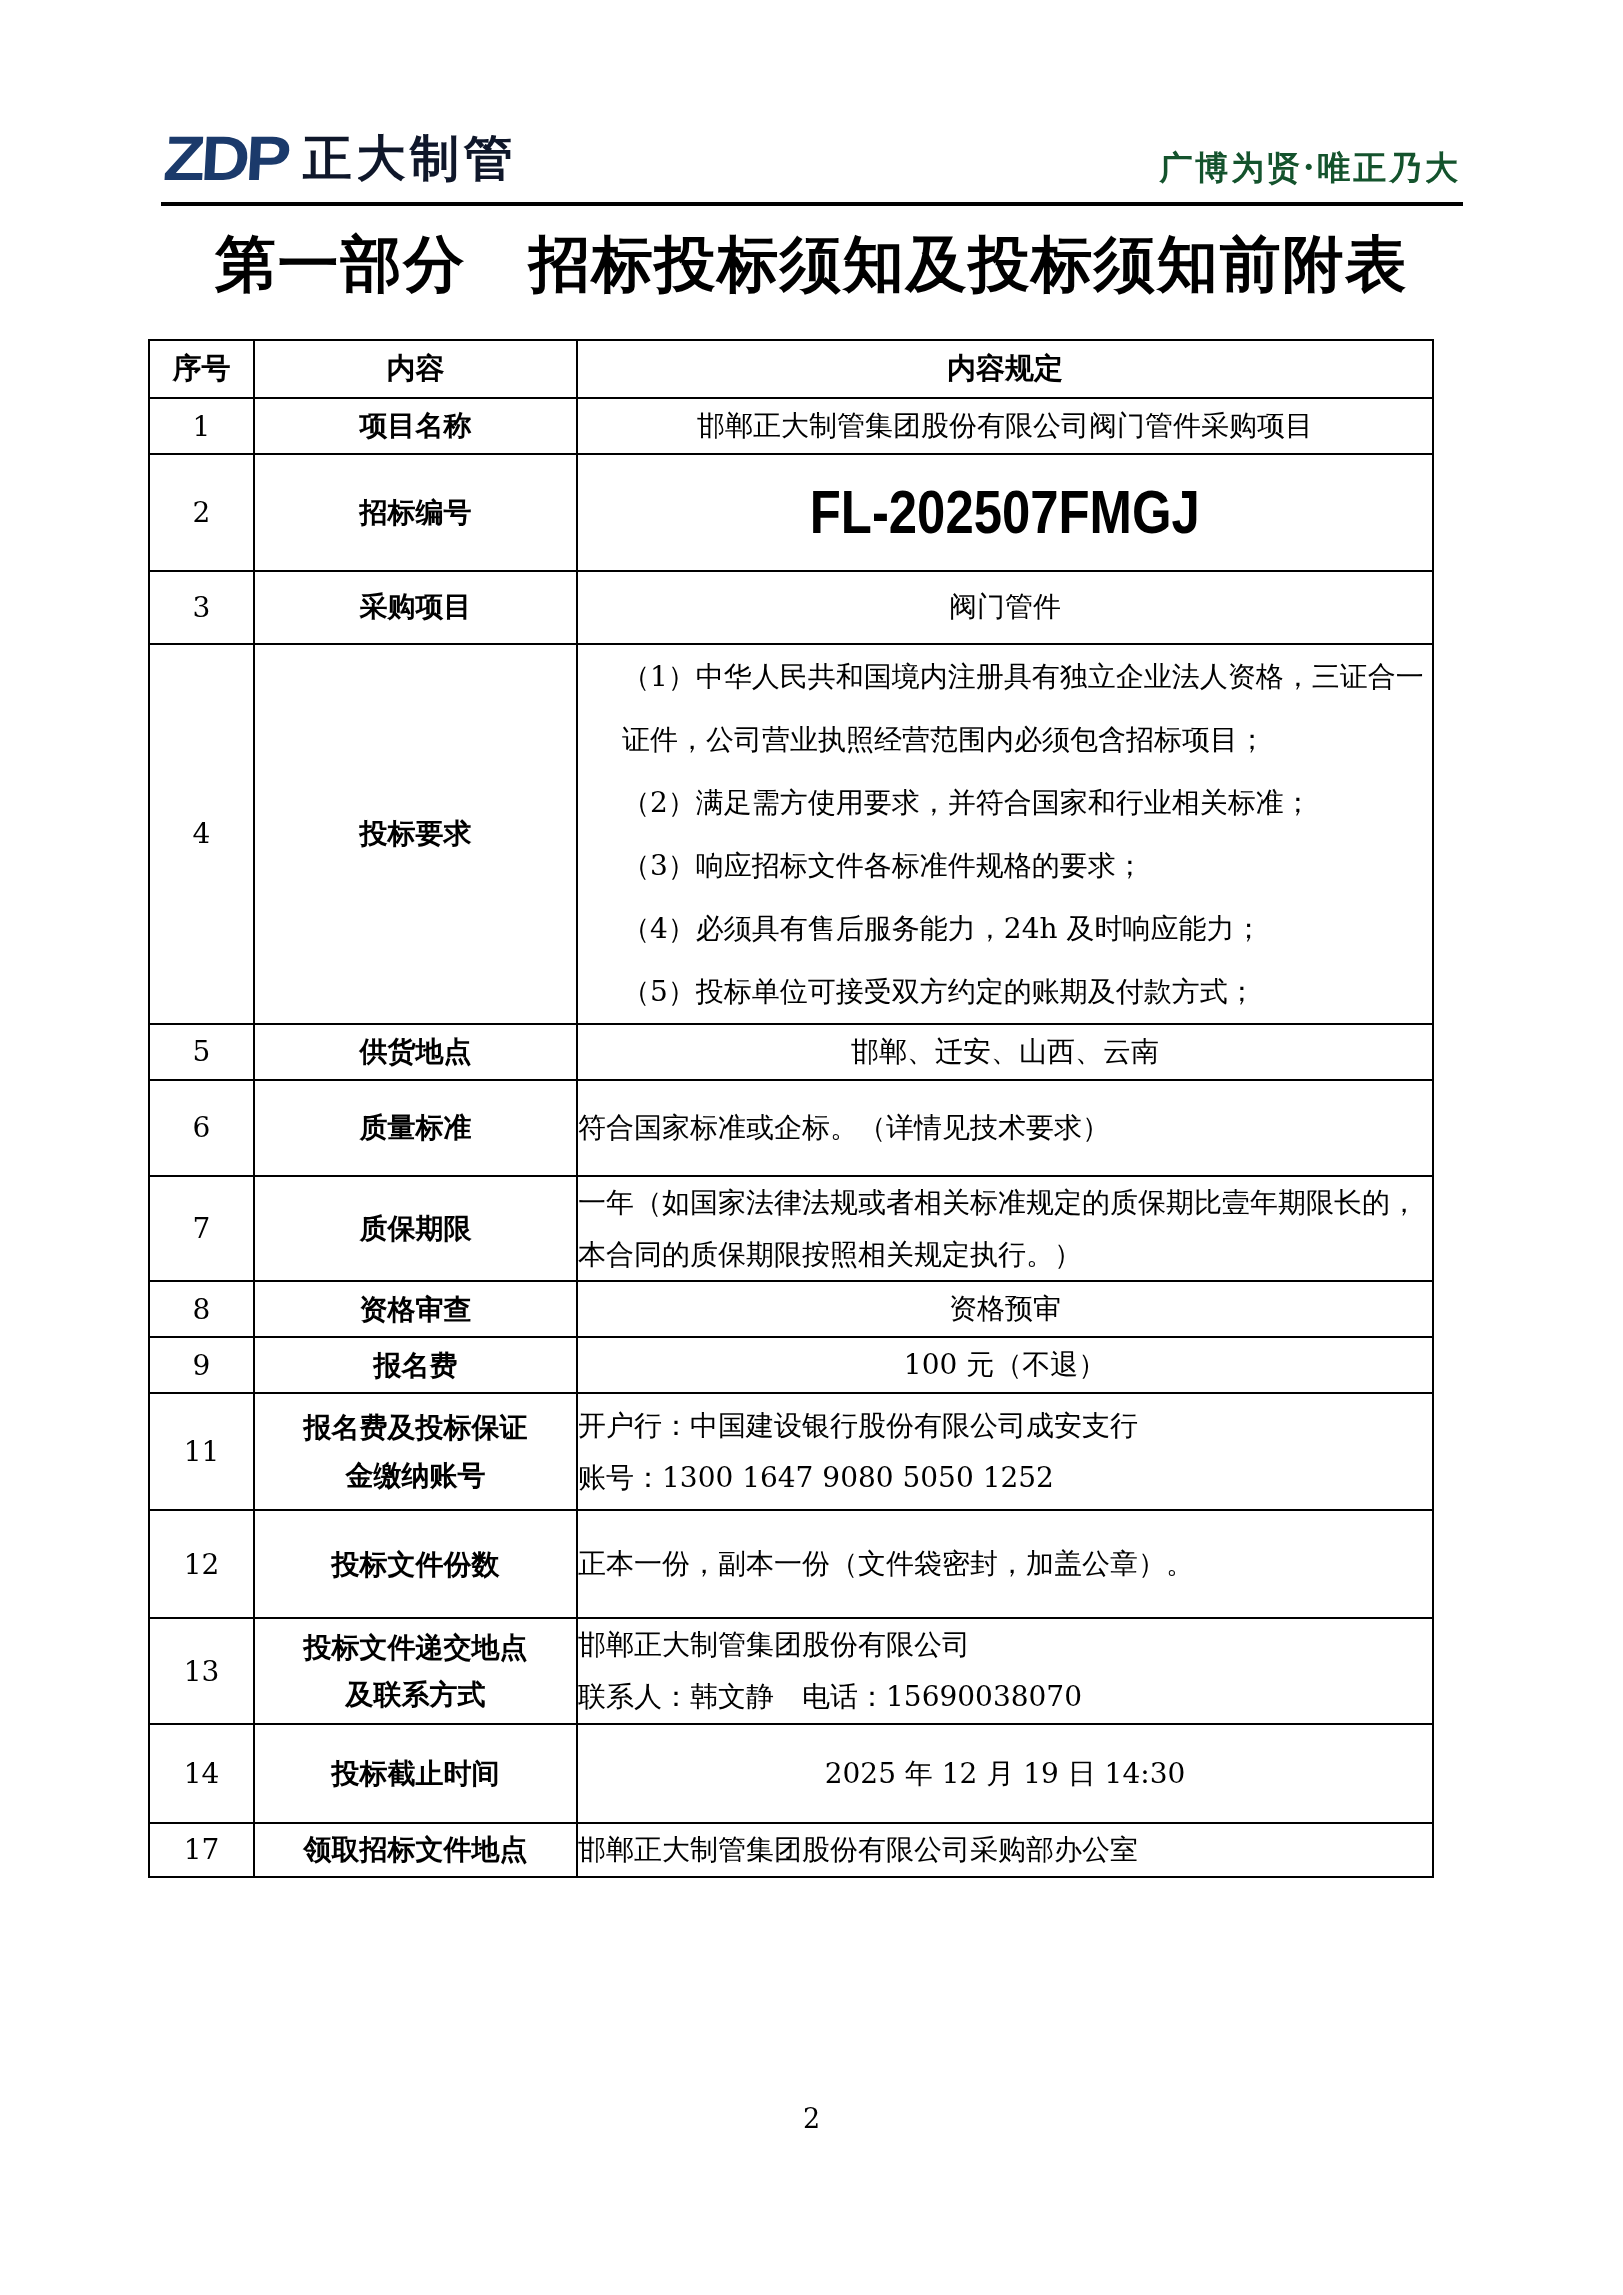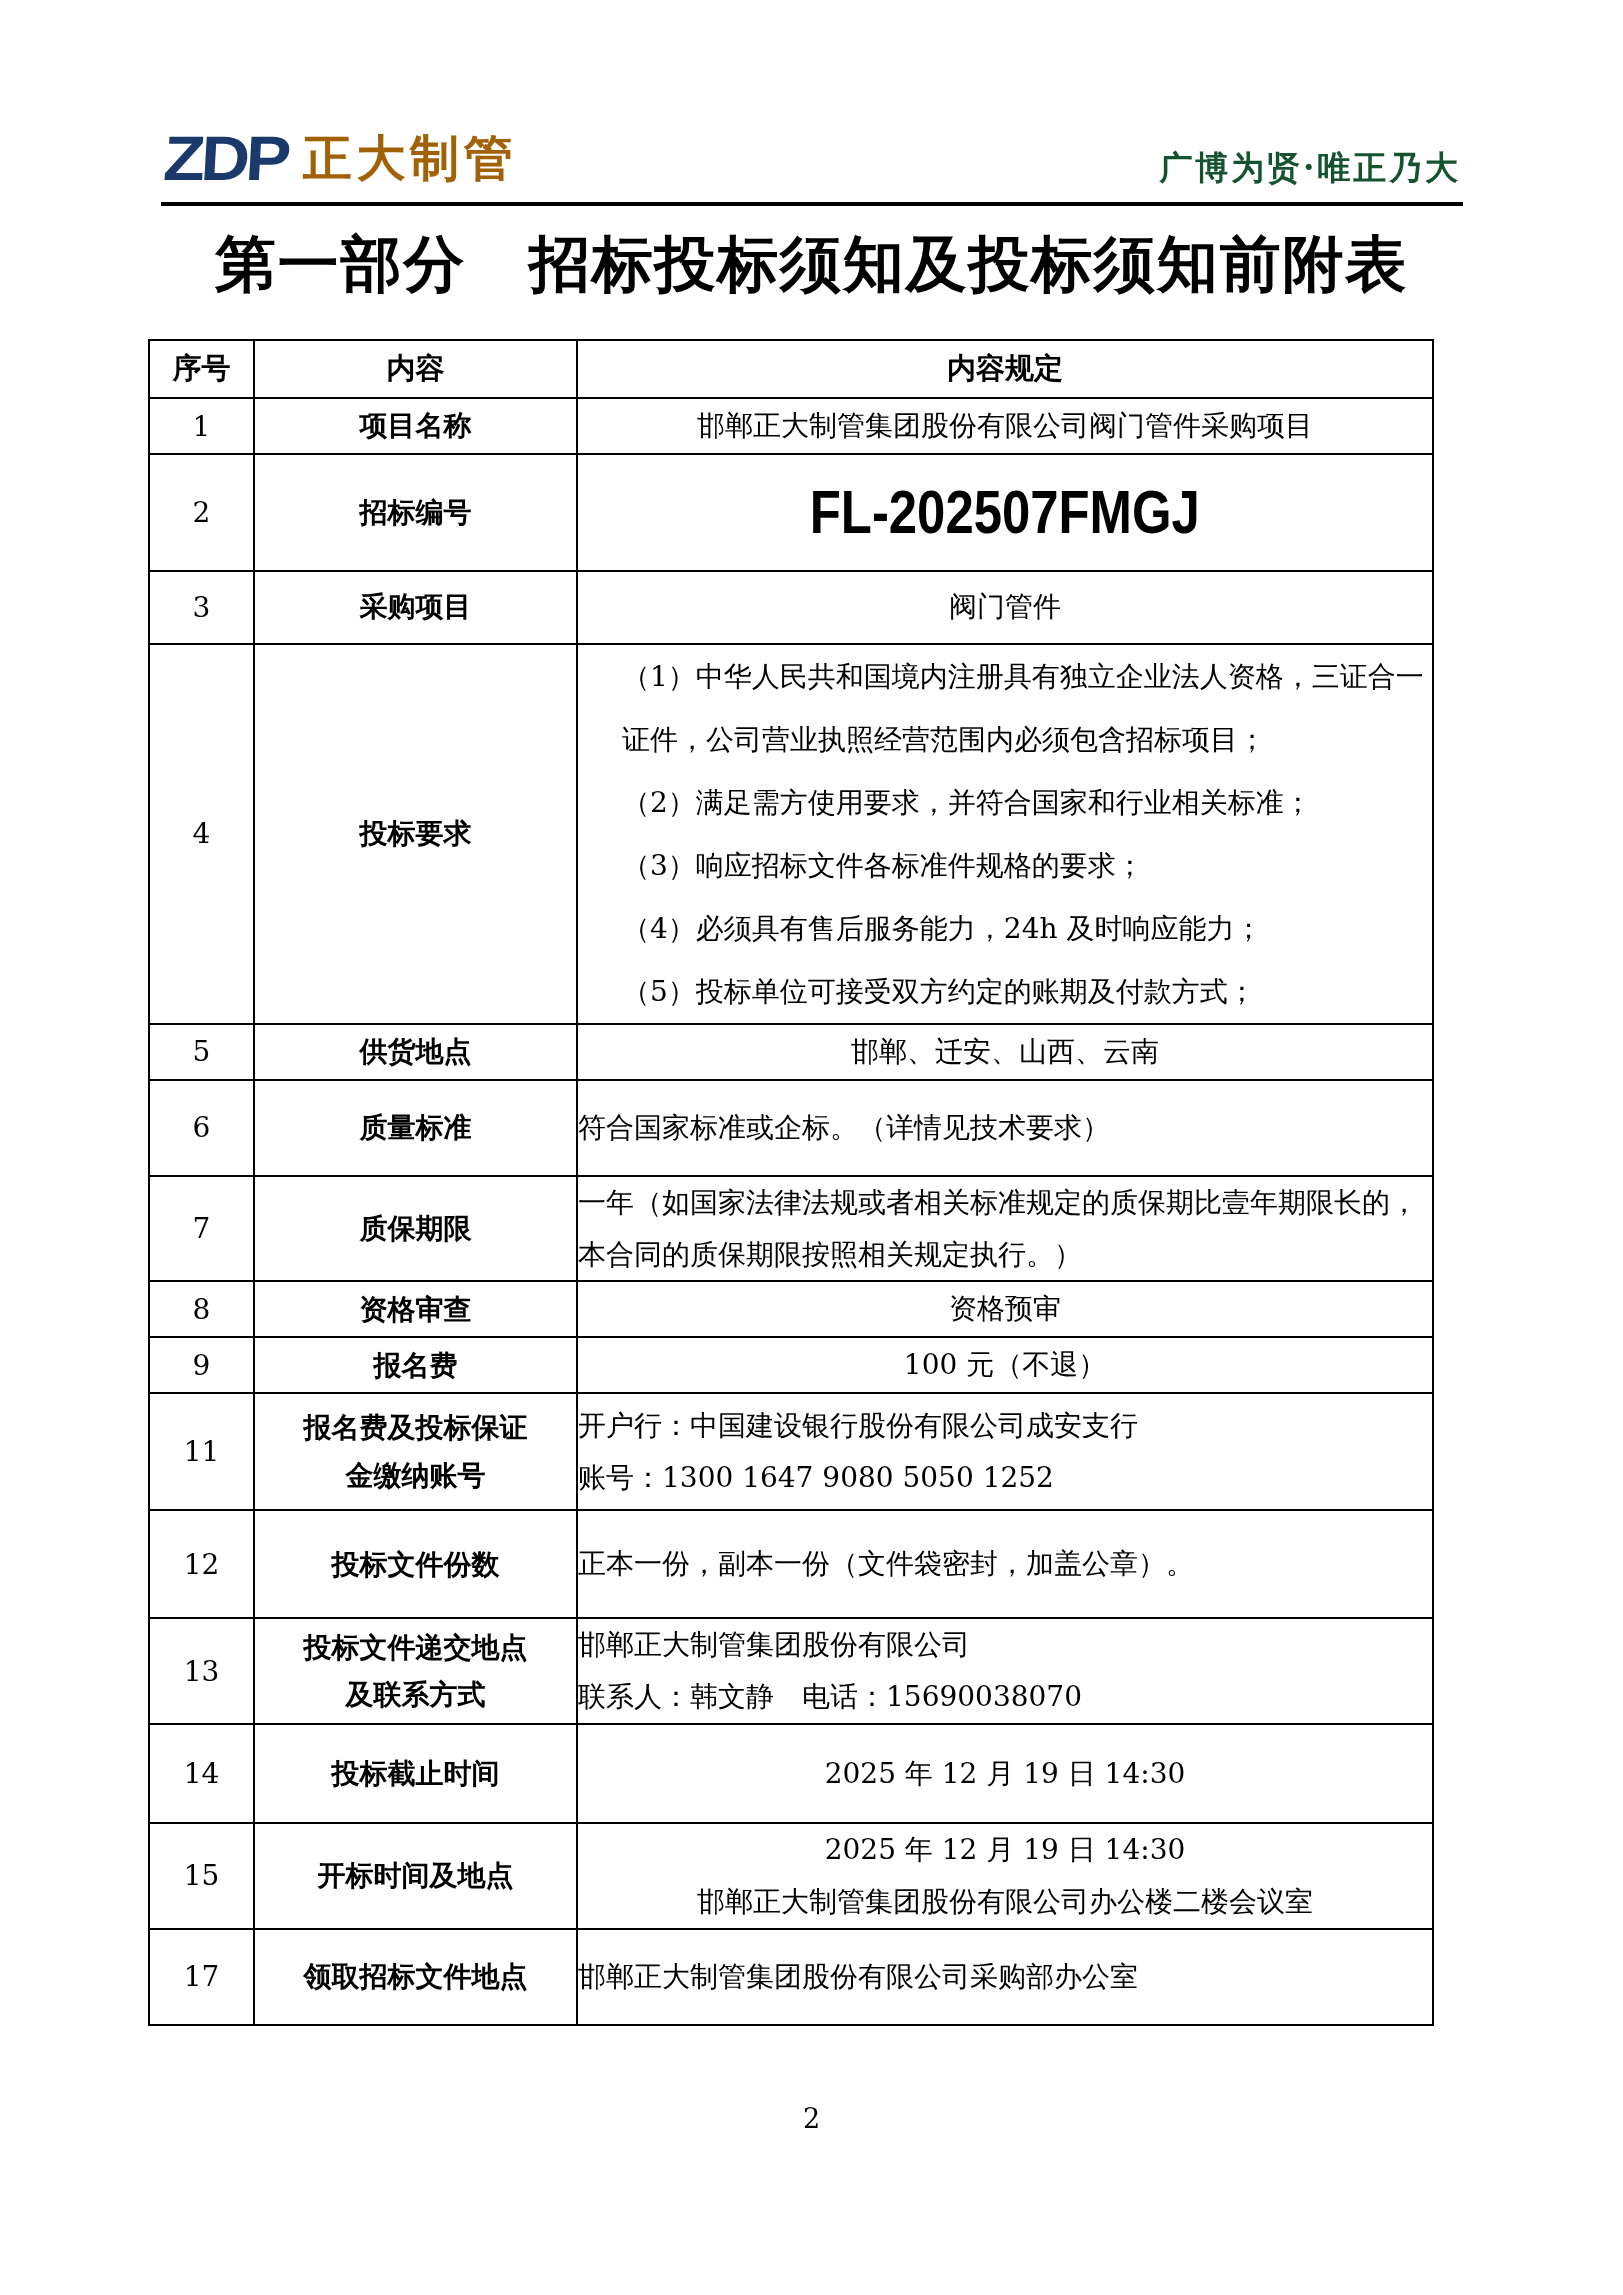--- a/index.html
+++ b/index.html
@@ -29,21 +29,21 @@
     display:inline-block;
     transform:scaleX(1.08) skewX(-3deg);
     transform-origin:left bottom;
     line-height:1;
   }
   .logo-cn{
     font-family:"Liberation Sans","DejaVu Sans",sans-serif;
     font-weight:700;
     font-size:49px;
     letter-spacing:4.7px;
-    color:#a16207;
+    color:#0f172a;
     margin-left:27px;
     line-height:1;
   }
   .slogan{
     font-weight:700;
     font-size:33px;
     letter-spacing:2.9px;
     color:#14532d;
     line-height:1;
     padding-bottom:5.8px;
@@ -257,28 +257,20 @@
           </td>
         </tr>
         <tr>
           <td class="c-no">14</td>
           <td class="c-label">投标截止时间</td>
           <td class="c-content align-center">
             <div class="line">2025 年 12 月 19 日 14:30</div>
           </td>
         </tr>
         <tr>
-          <td class="c-no">15</td>
-          <td class="c-label">开标时间及地点</td>
-          <td class="c-content align-center">
-            <div class="line">2025 年 12 月 19 日 14:30</div>
-            <div class="line">邯郸正大制管集团股份有限公司办公楼二楼会议室</div>
-          </td>
-        </tr>
-        <tr>
           <td class="c-no">17</td>
           <td class="c-label">领取招标文件地点</td>
           <td class="c-content align-left">
             <div class="line">邯郸正大制管集团股份有限公司采购部办公室</div>
           </td>
         </tr>
       </tbody>
   </table>
 
   <div class="page-footer">2</div>

